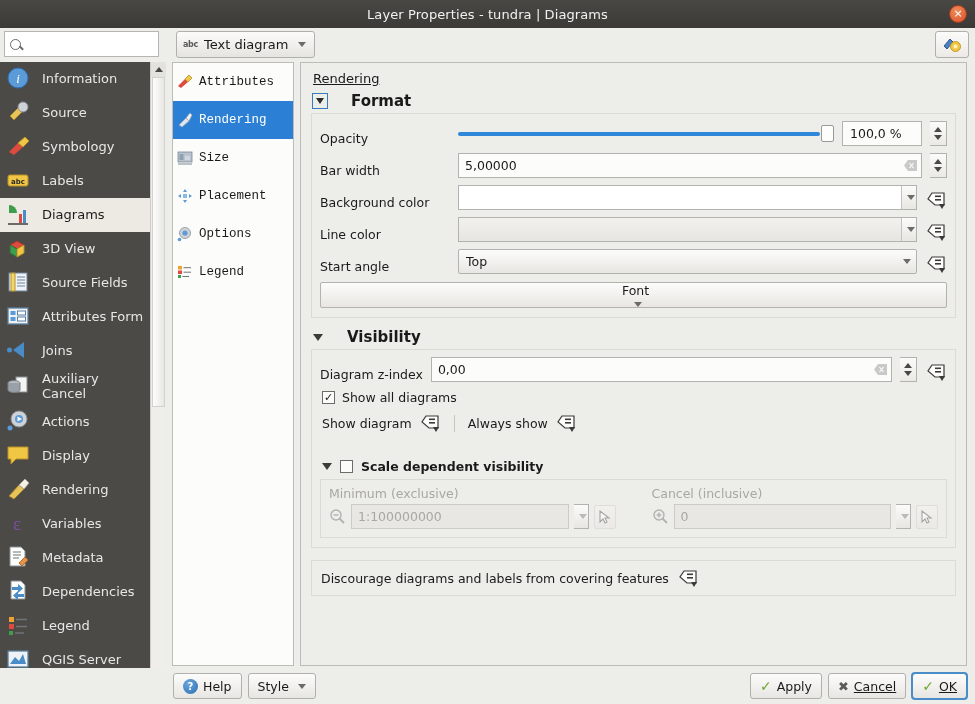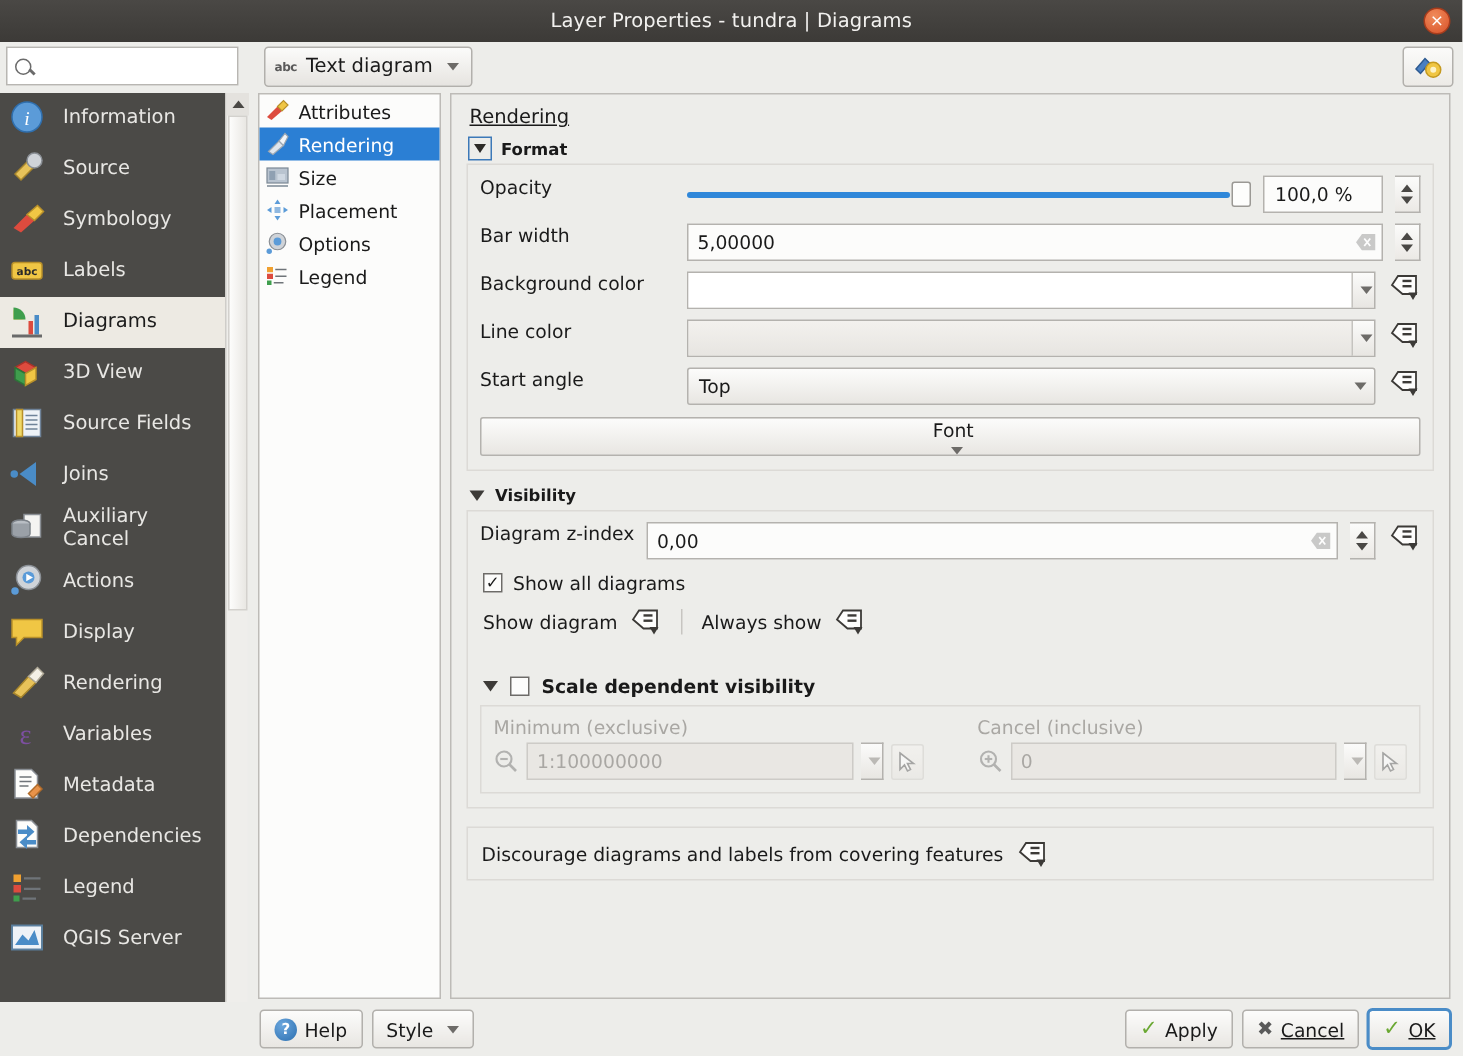--- a/index.html
+++ b/index.html
@@ -117,58 +117,58 @@
     border: 1px solid #d3d1cd;
   }
 
   
   .subtabs {
     position: absolute; left: 172px; top: 62px; width: 122px; height: 604px;
     background: #fcfcfb; border: 1px solid #bdbbb7;
   }
   .subtab {
     display: flex; align-items: center; gap: 6px;
-    height: 22px; padding: 0 4px; font-size: 12.5px; cursor: pointer;
+    height: 38px; padding: 0 4px; font-size: 12.5px; cursor: pointer; font-family: Liberation Mono, monospace;
   }
   .subtab.active { background: #2b7fd4; color: #fff; }
   .subtab .st-ico { width: 16px; height: 16px; flex: none; position: relative; }
 
   
   .main {
     position: absolute; left: 300px; top: 62px; right: 8px; height: 604px;
     background: #ededea; border: 1px solid #bdbbb7;
     padding: 8px 10px;
     overflow: hidden;
   }
   .page-title {
     font-size: 13px; text-decoration: underline; margin: 0 0 6px 2px;
   }
   .grp-head {
-    display: flex; align-items: center; gap: 7px;
-    font-weight: bold; font-size: 11px; margin: 2px 0 3px 2px; text-align: center;
+    display: flex; align-items: center; gap: 24px;
+    font-weight: bold; font-size: 15px; margin: 2px 0 3px 2px; text-align: center;
   }
   .collapse-arrow {
     width: 0; height: 0; border-left: 5px solid transparent;
     border-right: 5px solid transparent; border-top: 7px solid #3d3b38;
     cursor: pointer;
   }
   .collapse-arrow.boxed {
     border: none; width: 14px; height: 14px;
     background: #ededea; outline: 1.5px solid #3c79b8;
     display: flex; align-items: center; justify-content: center;
   }
   .collapse-arrow.boxed::after{
     content:""; width:0;height:0;border-left:4px solid transparent;
     border-right:4px solid transparent;border-top:6px solid #2d2b28;
   }
   .grp-body {
     border: 1px solid #dcdad6; background: #ededea;
     padding: 7px 8px 9px 8px;
   }
-  .row { display: flex; align-items: flex-start; gap: 8px; margin-bottom: 7px; }
+  .row { display: flex; align-items: flex-end; gap: 8px; margin-bottom: 7px; }
   .row:last-child { margin-bottom: 0; }
   .lbl { font-size: 12.5px; flex: none; }
   .lbl.w130 { width: 130px; }
 
   
   .tf {
     height: 25px; background: #fcfcfb; border: 1px solid #b4b2ae;
     display: flex; align-items: center; padding: 0 4px 0 6px;
     font-size: 12.5px; flex: 1; min-width: 0;
   }
@@ -386,20 +386,32 @@
             <rect x="5" y="3" width="4" height="18" fill="#f0d96a" stroke="#b8902a" stroke-width="1"></rect>
             <line x1="11" y1="7" x2="19" y2="7" stroke="#6f8399"></line>
             <line x1="11" y1="10" x2="19" y2="10" stroke="#6f8399"></line>
             <line x1="11" y1="13" x2="19" y2="13" stroke="#6f8399"></line>
             <line x1="11" y1="16" x2="19" y2="16" stroke="#6f8399"></line>
           </svg>
       </span>
       <span class="si-label">Source Fields</span>
     </div>
 
+    <div class="side-item">
+      <span class="si-ico">
+        <svg width="26" height="24" viewBox="0 0 26 24">
+            <rect x="2" y="4" width="20" height="16" fill="#eef2f7" stroke="#5b7f9e" stroke-width="1.3"></rect>
+            <rect x="4.5" y="7" width="5" height="4" fill="#5b9bd8"></rect>
+            <rect x="4.5" y="13" width="5" height="4" fill="#5b9bd8"></rect>
+            <rect x="11.5" y="7" width="8" height="4" fill="#fff" stroke="#5b7f9e"></rect>
+            <rect x="11.5" y="13" width="8" height="4" fill="#fff" stroke="#5b7f9e"></rect>
+          </svg>
+      </span>
+      <span class="si-label">Attributes Form</span>
+    </div>
 
     <div class="side-item">
       <span class="si-ico">
         <svg width="26" height="24" viewBox="0 0 26 24">
             <circle cx="3.5" cy="12" r="2.5" fill="#4a8cc7"></circle>
             <path d="M18 4 L7 12 L18 20 Z" fill="#4a8cc7"></path>
           </svg>
       </span>
       <span class="si-label">Joins</span>
     </div>

